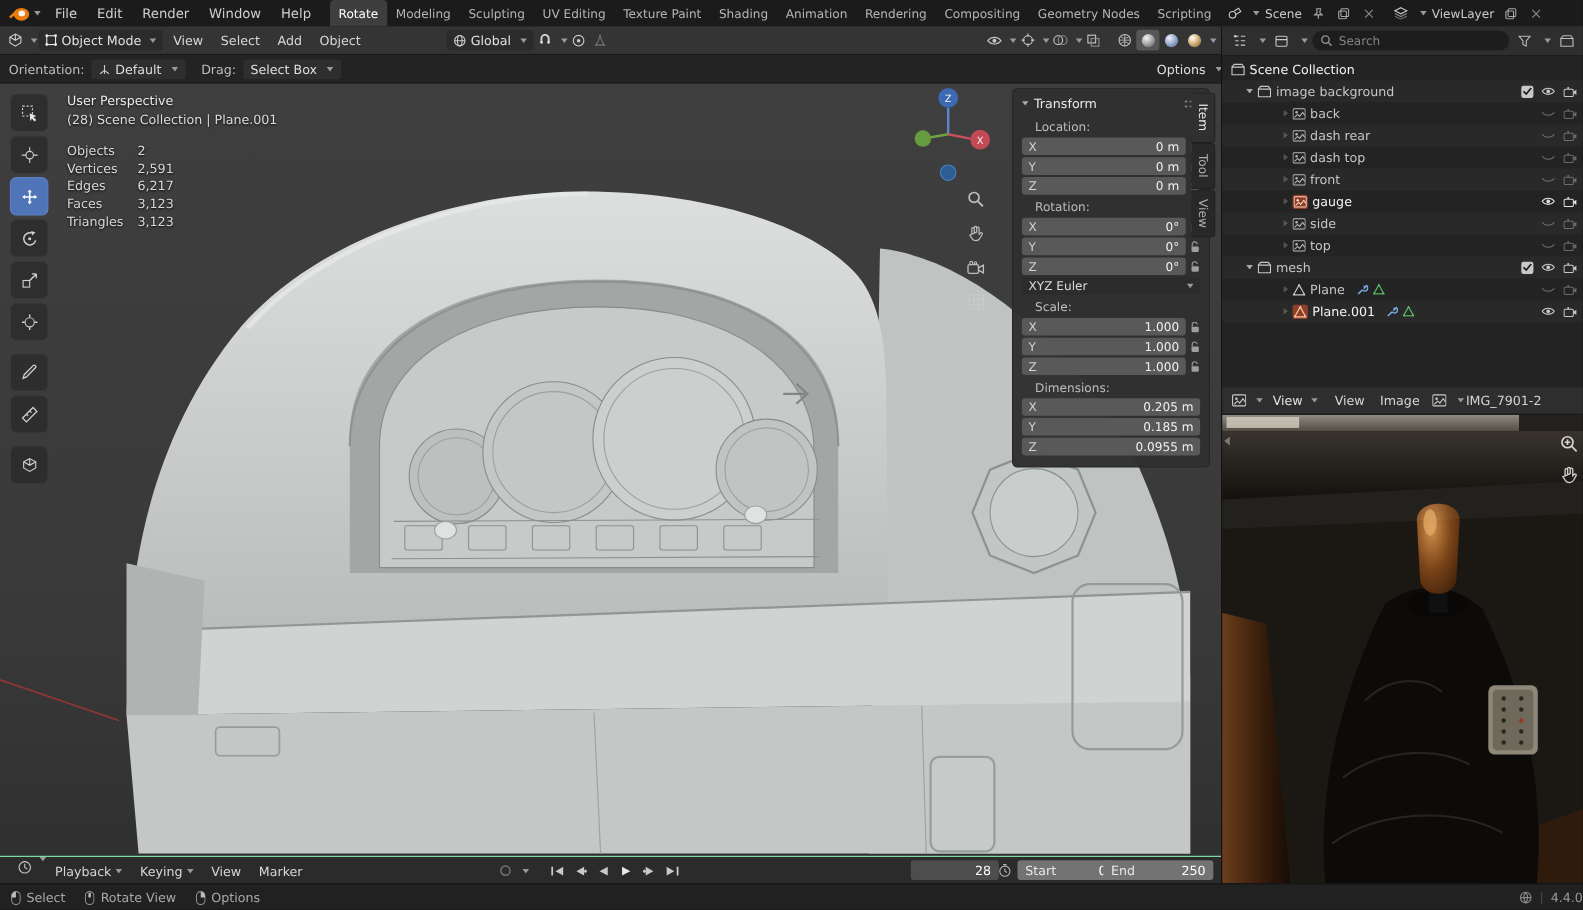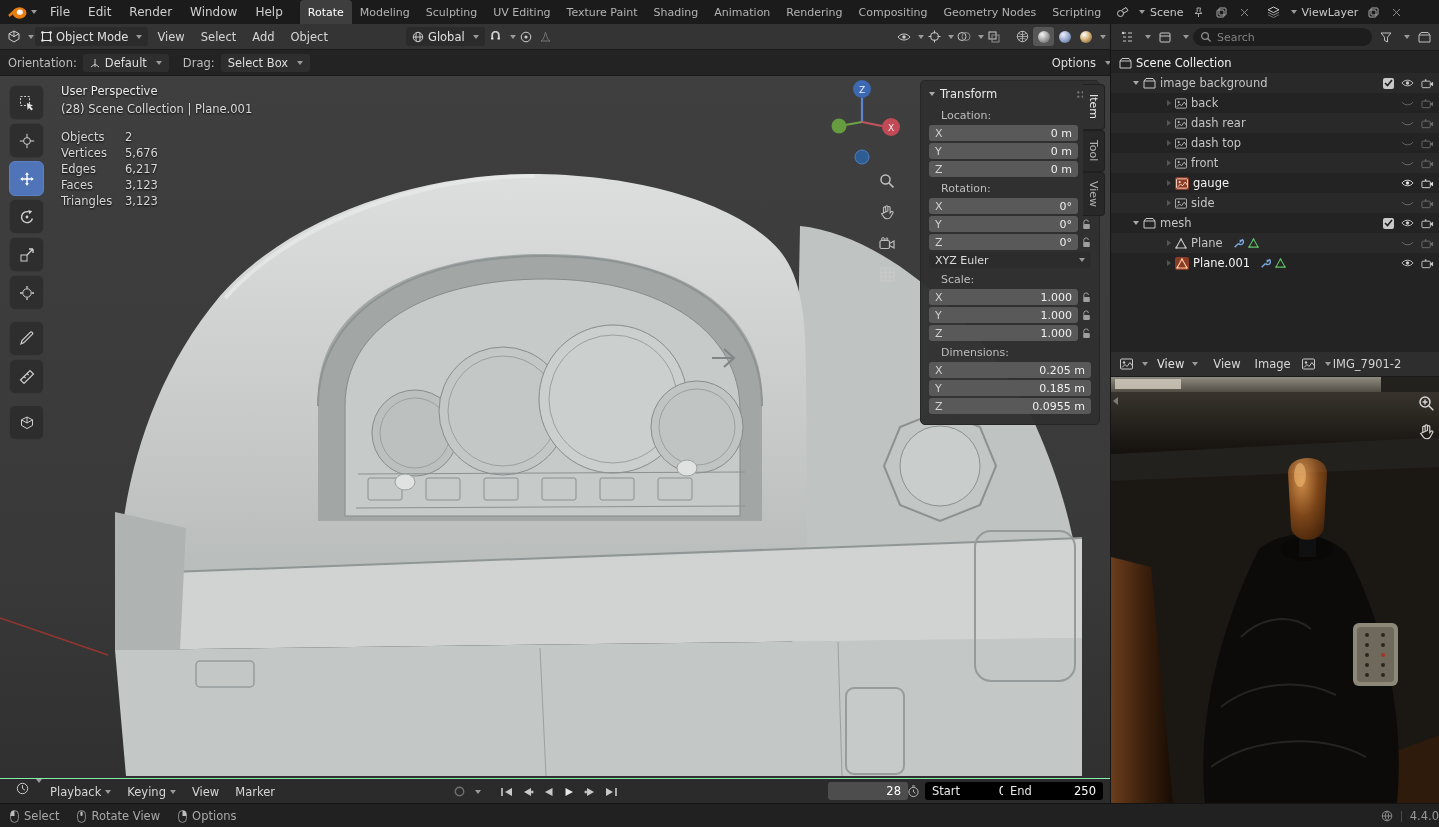--- a/index.html
+++ b/index.html
@@ -58,21 +58,21 @@
   .fld .val{margin-left:auto}
   .ddx{display:flex;align-items:center;height:16px;background:#2c2c2c;border-radius:3px;padding:0 6px;font-size:11px;color:#dcdcdc;margin:2px 0 3px}
   .ddx .cv{margin-left:auto}
   .rtab{position:absolute;left:1083px;width:21px;writing-mode:vertical-rl;display:flex;align-items:center;justify-content:center;font-size:11px;color:#b0b0b0;background:#282828;border:1px solid #1f1f1f;border-left:none;border-radius:0 4px 4px 0}
   .rtab.active{background:#303030;color:#ececec}
   
   .timeline{position:absolute;left:0;top:778px;width:1110px;height:25px;background:#2b2b2b;border-top:1px solid #86efac;display:flex;padding-left:12px}
   .tl-c{position:absolute;left:450px;top:0;height:25px;display:flex;align-items:center;gap:2px}
   .tbt{width:19px;height:19px;display:flex;align-items:center;justify-content:center;color:#c9c9c9}
   .ffld{position:absolute;left:828px;top:3px;width:66px;height:18px;background:#4d4d4d;border-radius:3px;display:flex;align-items:center;justify-content:flex-end;padding:0 7px;font-size:11.5px;color:#fff}
-  .sfld{position:absolute;top:3px;height:18px;background:#000000;border-radius:3px;display:flex;align-items:center;padding:0 7px;font-size:11.5px;color:#e8e8e8}
+  .sfld{position:absolute;top:3px;height:18px;background:#737373;border-radius:3px;display:flex;align-items:center;padding:0 7px;font-size:11.5px;color:#e8e8e8}
   .sfld .v{margin-left:auto;color:#fff}
   
   .statusbar{position:absolute;left:0;top:803px;width:1439px;height:24px;background:#212121;border-top:1px solid #141414;display:flex;align-items:center;padding-left:10px;gap:18px}
   .sb-item{display:flex;align-items:center;gap:5px;color:#a8a8a8;font-size:11.5px}
   .sb-right{margin-left:auto;display:flex;align-items:center;gap:8px;padding-right:10px;color:#9a9a9a;font-size:11.5px}
   .vsep{width:1px;height:11px;background:#4a4a4a}
   
   .outliner{position:absolute;left:1110px;top:24px;width:329px;height:328px;background:#232323;border-left:1px solid #141414}
   .ol-h{height:26px;background:#2e2e2e;border-bottom:1px solid #1b1b1b;display:flex;align-items:center;padding:0 6px;gap:4px}
   .srch{position:relative;flex:1;min-width:0;height:18px}
@@ -426,21 +426,21 @@
     <div class="vp-stats">
       <div>User Perspective</div>
       <div class="vs-ctx">(28) Scene Collection | Plane.001</div>
       <div class="vs-tb">
         <div class="vs-row">
             <span class="vs-l">Objects</span>
             <span>2</span>
           </div>
         <div class="vs-row">
             <span class="vs-l">Vertices</span>
-            <span>5,676</span>
+            <span>2,591</span>
           </div>
         <div class="vs-row">
             <span class="vs-l">Edges</span>
             <span>6,217</span>
           </div>
         <div class="vs-row">
             <span class="vs-l">Faces</span>
             <span>3,123</span>
           </div>
         <div class="vs-row">
@@ -988,20 +988,45 @@
           <span class="ic dim">
               <svg width="13" height="11" viewBox="0 0 14 11">
                 <rect x="1" y="3" width="9" height="7" rx="1" fill="none" stroke="#c9c9c9"></rect>
                 <path d="M10 5.5l3-2v5l-3-2" fill="#c9c9c9"></path>
                 <circle cx="5" cy="1.8" r="1" fill="#c9c9c9"></circle>
               </svg>
             </span>
         </span>
       </div>
 
+      <div class="orow lv2">
+        <span class="tri-r dim"></span>
+        <span class="ic">
+          <svg width="12" height="11" viewBox="0 0 13 11">
+              <rect x=".5" y=".5" width="12" height="10" rx="1" fill="none" stroke="#b9b9b9"></rect>
+              <circle cx="4" cy="4" r="1.2" fill="#b9b9b9"></circle>
+              <path d="M2 9l3-3 2 2 3-4 2 3" fill="none" stroke="#b9b9b9"></path>
+            </svg>
+        </span>
+        <span class="olbl">top</span>
+        <span class="oright">
+          <span class="ic dim">
+              <svg width="13" height="10" viewBox="0 0 14 10">
+                <path d="M1 4C4 8 10 8 13 4" fill="none" stroke="#c9c9c9"></path>
+              </svg>
+            </span>
+          <span class="ic dim">
+              <svg width="13" height="11" viewBox="0 0 14 11">
+                <rect x="1" y="3" width="9" height="7" rx="1" fill="none" stroke="#c9c9c9"></rect>
+                <path d="M10 5.5l3-2v5l-3-2" fill="#c9c9c9"></path>
+                <circle cx="5" cy="1.8" r="1" fill="#c9c9c9"></circle>
+              </svg>
+            </span>
+        </span>
+      </div>
 
       <div class="orow lv1">
         <span class="tri-d"></span>
         <span class="ic">
           <svg width="13" height="12" viewBox="0 0 13 12">
               <path d="M1 4h11v7H1z" fill="none" stroke="#c9c9c9"></path>
               <path d="M1 4l2-2.5h7L12 4" fill="none" stroke="#c9c9c9"></path>
             </svg>
         </span>
         <span class="olbl">mesh</span>

